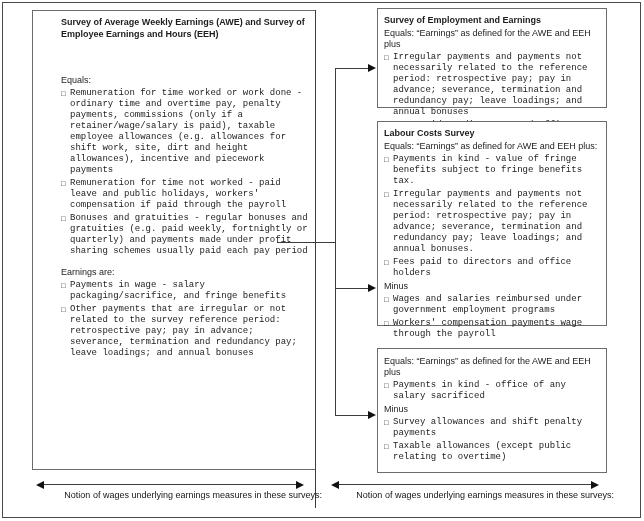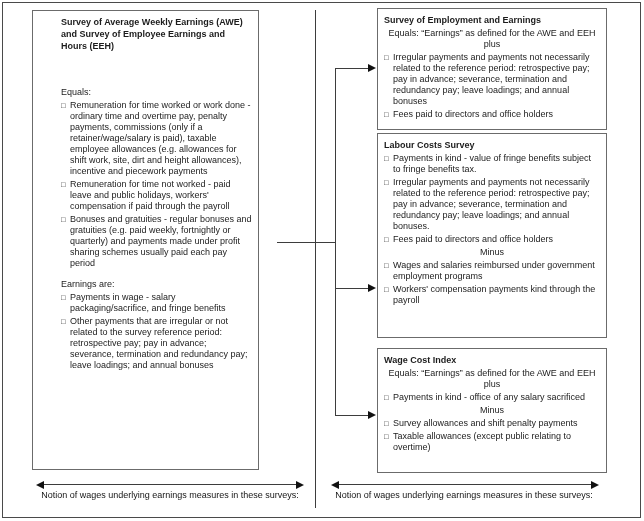--- a/index.html
+++ b/index.html
@@ -3,40 +3,40 @@
 <meta charset="utf-8">
 <style>
   html,body{margin:0;padding:0;background:#fff;}
   #stage{
     position:relative;width:644px;height:521px;background:#ffffff;
     font-family:"Liberation Sans", sans-serif;color:#1c1c1c;overflow:hidden;
   }
   .outer-border{position:absolute;left:2px;top:2px;width:637px;height:514px;border:1px solid #4a4a4a;}
   .dbox{position:absolute;background:#fff;border:1px solid #6b6b6b;box-sizing:border-box;padding:5px 6px 4px 6px;}
   .dbox .box-title{font-weight:bold;font-size:9px;line-height:12px;}
-  #left-box{left:32px;top:10px;width:227px;height:460px;padding-left:28px;}
+  #left-box{left:32px;top:10px;width:284px;height:460px;padding-left:28px;}
   #left-box .box-title{margin-bottom:35px;}
   .rbox{left:377px;width:230px;}
-  #see-box{top:8px;height:122px;}
-  #lcs-box{top:133px;height:205px;}
+  #see-box{top:8px;height:100px;}
+  #lcs-box{top:121px;height:205px;}
   #wci-box{top:348px;height:125px;}
   .rbox .box-title{margin-bottom:2px;}
   .items{font-size:9px;line-height:11px;}
   .item{margin-top:2px;}
   .item.label{margin-top:10px;}
-  .rbox .item.label{margin-top:2px;text-align:center;}
+  .rbox .item.label{margin-top:2px;}
   .item.bullet{display:flex;}
   .item.bullet .marker{flex:0 0 9px;font-size:7.5px;line-height:11px;}
-  .item.bullet .btext{flex:1 1 auto;}
+  .item.bullet .btext{flex:1 1 auto;font-family:Liberation Mono, monospace;}
   .vline,.hline{position:absolute;background:#3d3d3d;}
   .vline{width:1px;}
   .hline{height:1px;}
   .arrow-right{position:absolute;width:0;height:0;border-left:8px solid #111;border-top:4px solid transparent;border-bottom:4px solid transparent;}
   .arrow-left{position:absolute;width:0;height:0;border-right:8px solid #111;border-top:4px solid transparent;border-bottom:4px solid transparent;}
-  .caption{position:absolute;text-align:center;font-size:9px;line-height:12px;color:#161616;}
+  .caption{position:absolute;text-align:right;font-size:9px;line-height:12px;color:#161616;}
 </style>
 </head>
 <body>
 
 <div id="stage">
   <div class="outer-border"></div>
 
   <div class="dbox" id="left-box">
     <div class="box-title">Survey of Average Weekly Earnings (AWE) and Survey of Employee Earnings and Hours (EEH)</div>
     <div class="items">
@@ -75,45 +75,45 @@
         </div>
         <div class="item bullet">
           <span class="marker">□</span>
           <span class="btext">Fees paid to directors and office holders</span>
         </div>
       </div>
   </div>
   <div class="dbox rbox" id="lcs-box">
     <div class="box-title">Labour Costs Survey</div>
     <div class="items">
+        <div class="item label">Equals: “Earnings” as defined for AWE and EEH plus:</div>
         <div class="item bullet">
           <span class="marker">□</span>
           <span class="btext">Payments in kind - value of fringe benefits subject to fringe benefits tax.</span>
         </div>
         <div class="item bullet">
           <span class="marker">□</span>
           <span class="btext">Irregular payments and payments not necessarily related to the reference period: retrospective pay; pay in advance; severance, termination and redundancy pay; leave loadings; and annual bonuses.</span>
         </div>
         <div class="item bullet">
           <span class="marker">□</span>
           <span class="btext">Fees paid to directors and office holders</span>
         </div>
         <div class="item label">Minus</div>
         <div class="item bullet">
           <span class="marker">□</span>
           <span class="btext">Wages and salaries reimbursed under government employment programs</span>
         </div>
         <div class="item bullet">
           <span class="marker">□</span>
-          <span class="btext">Workers' compensation payments kind through the payroll</span>
+          <span class="btext">Workers' compensation payments wage through the payroll</span>
         </div>
       </div>
   </div>
   <div class="dbox rbox" id="wci-box">
-    <div class="box-title">Wage Cost Index</div>
     <div class="items">
         <div class="item label">Equals: “Earnings” as defined for the AWE and EEH plus</div>
         <div class="item bullet">
           <span class="marker">□</span>
           <span class="btext">Payments in kind - office of any salary sacrificed</span>
         </div>
         <div class="item label">Minus</div>
         <div class="item bullet">
           <span class="marker">□</span>
           <span class="btext">Survey allowances and shift penalty payments</span>

